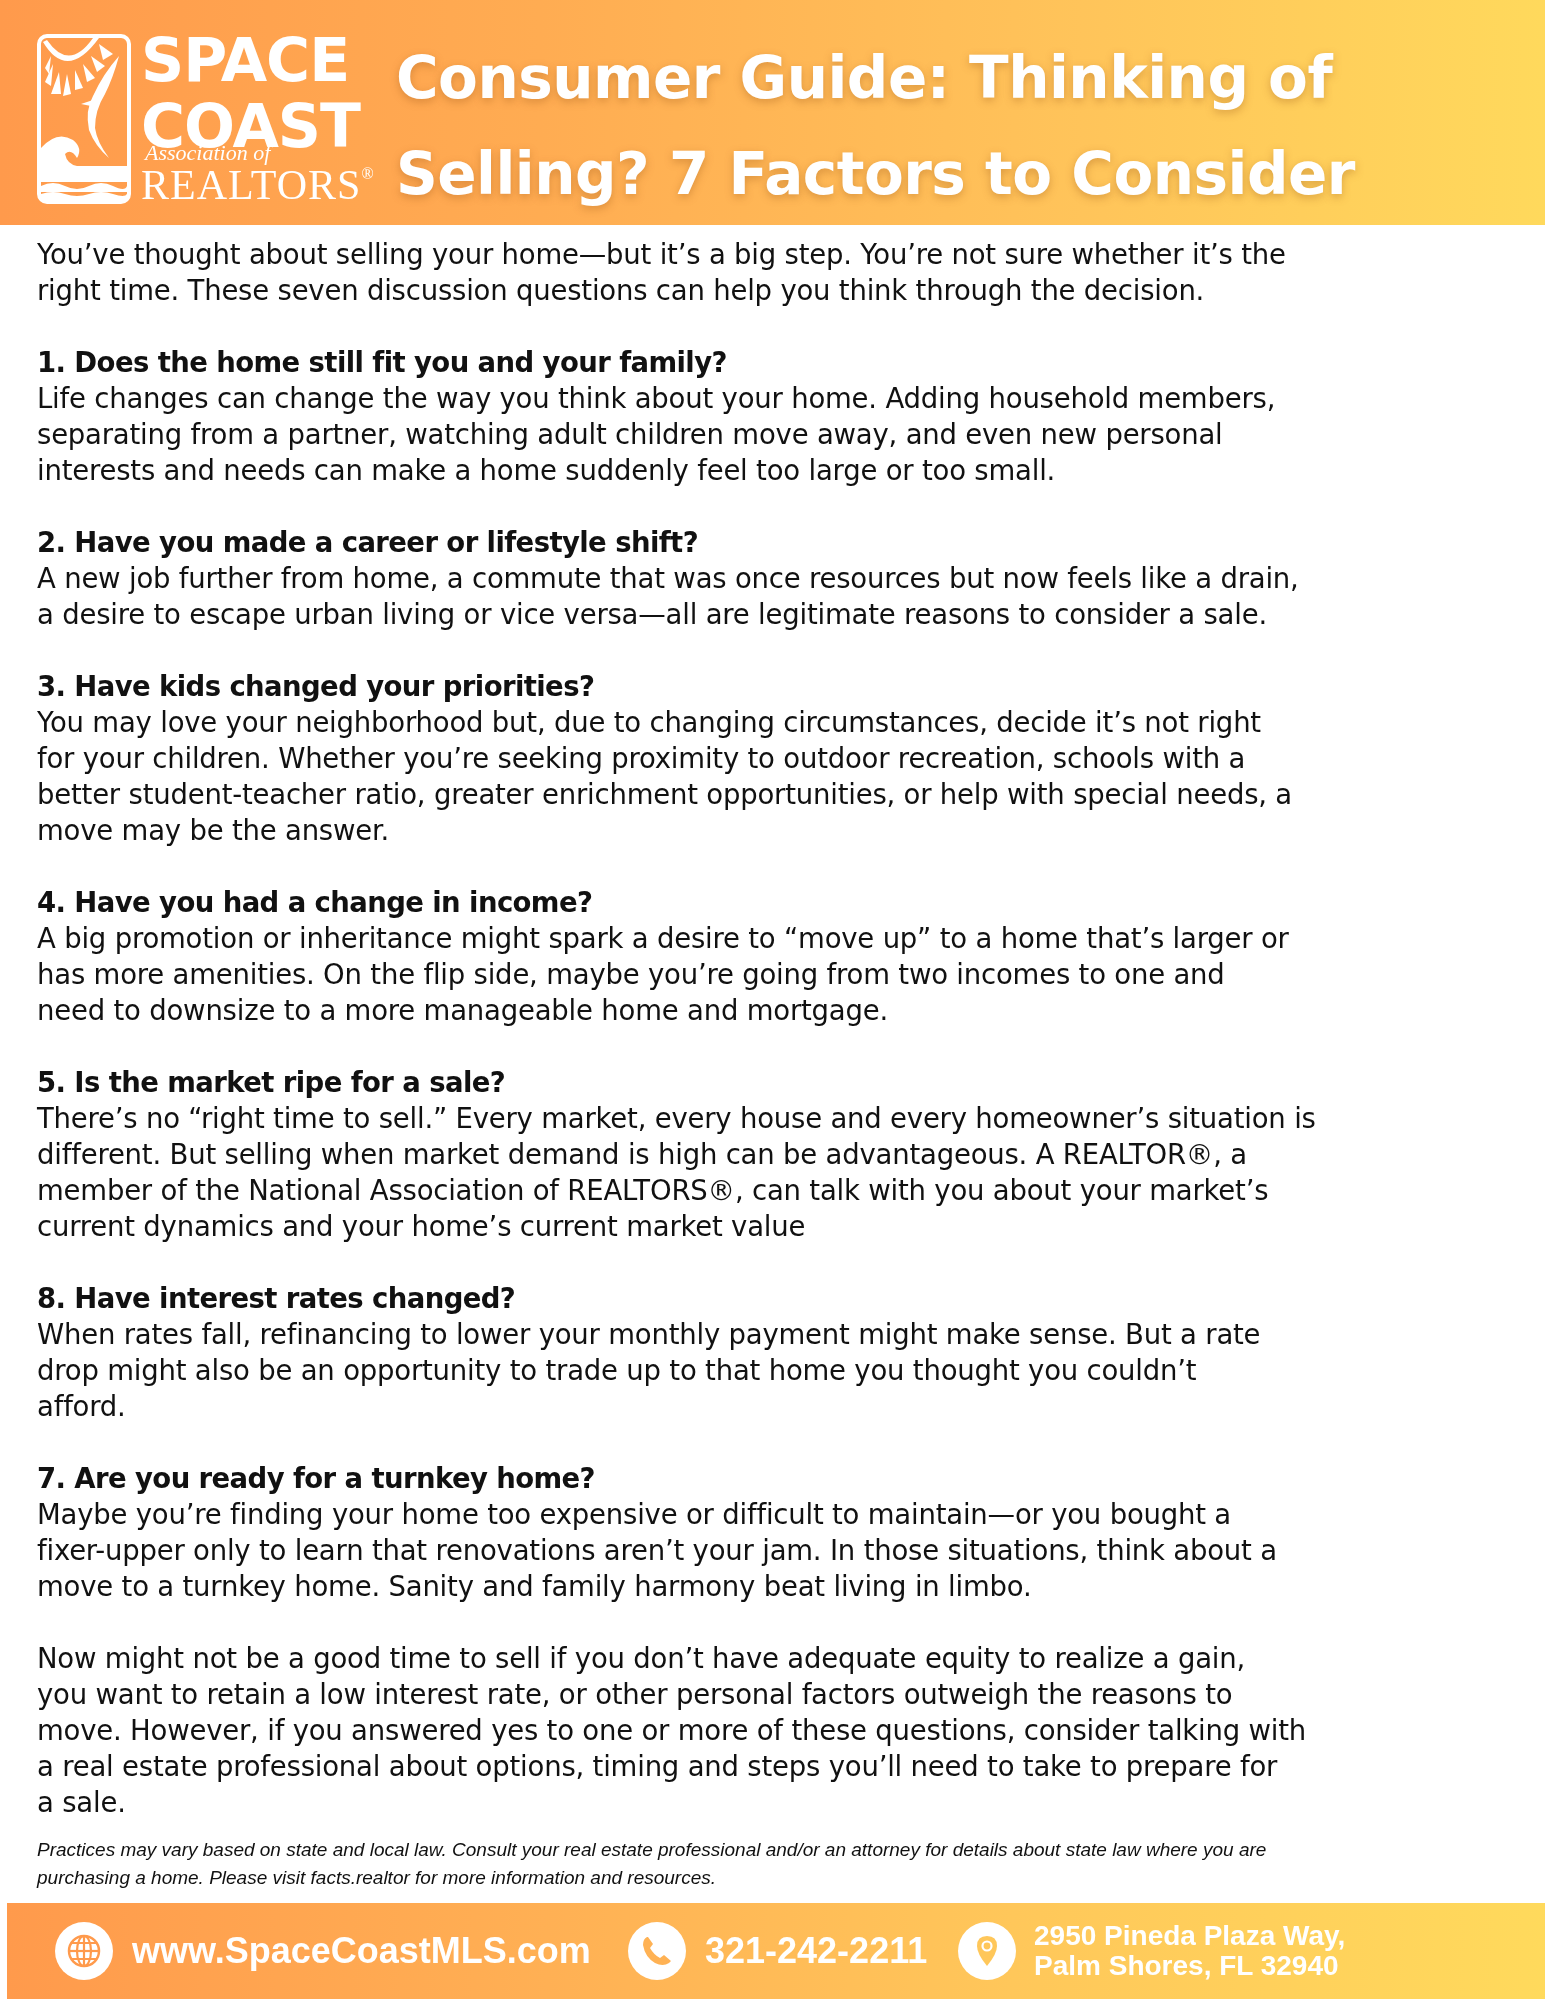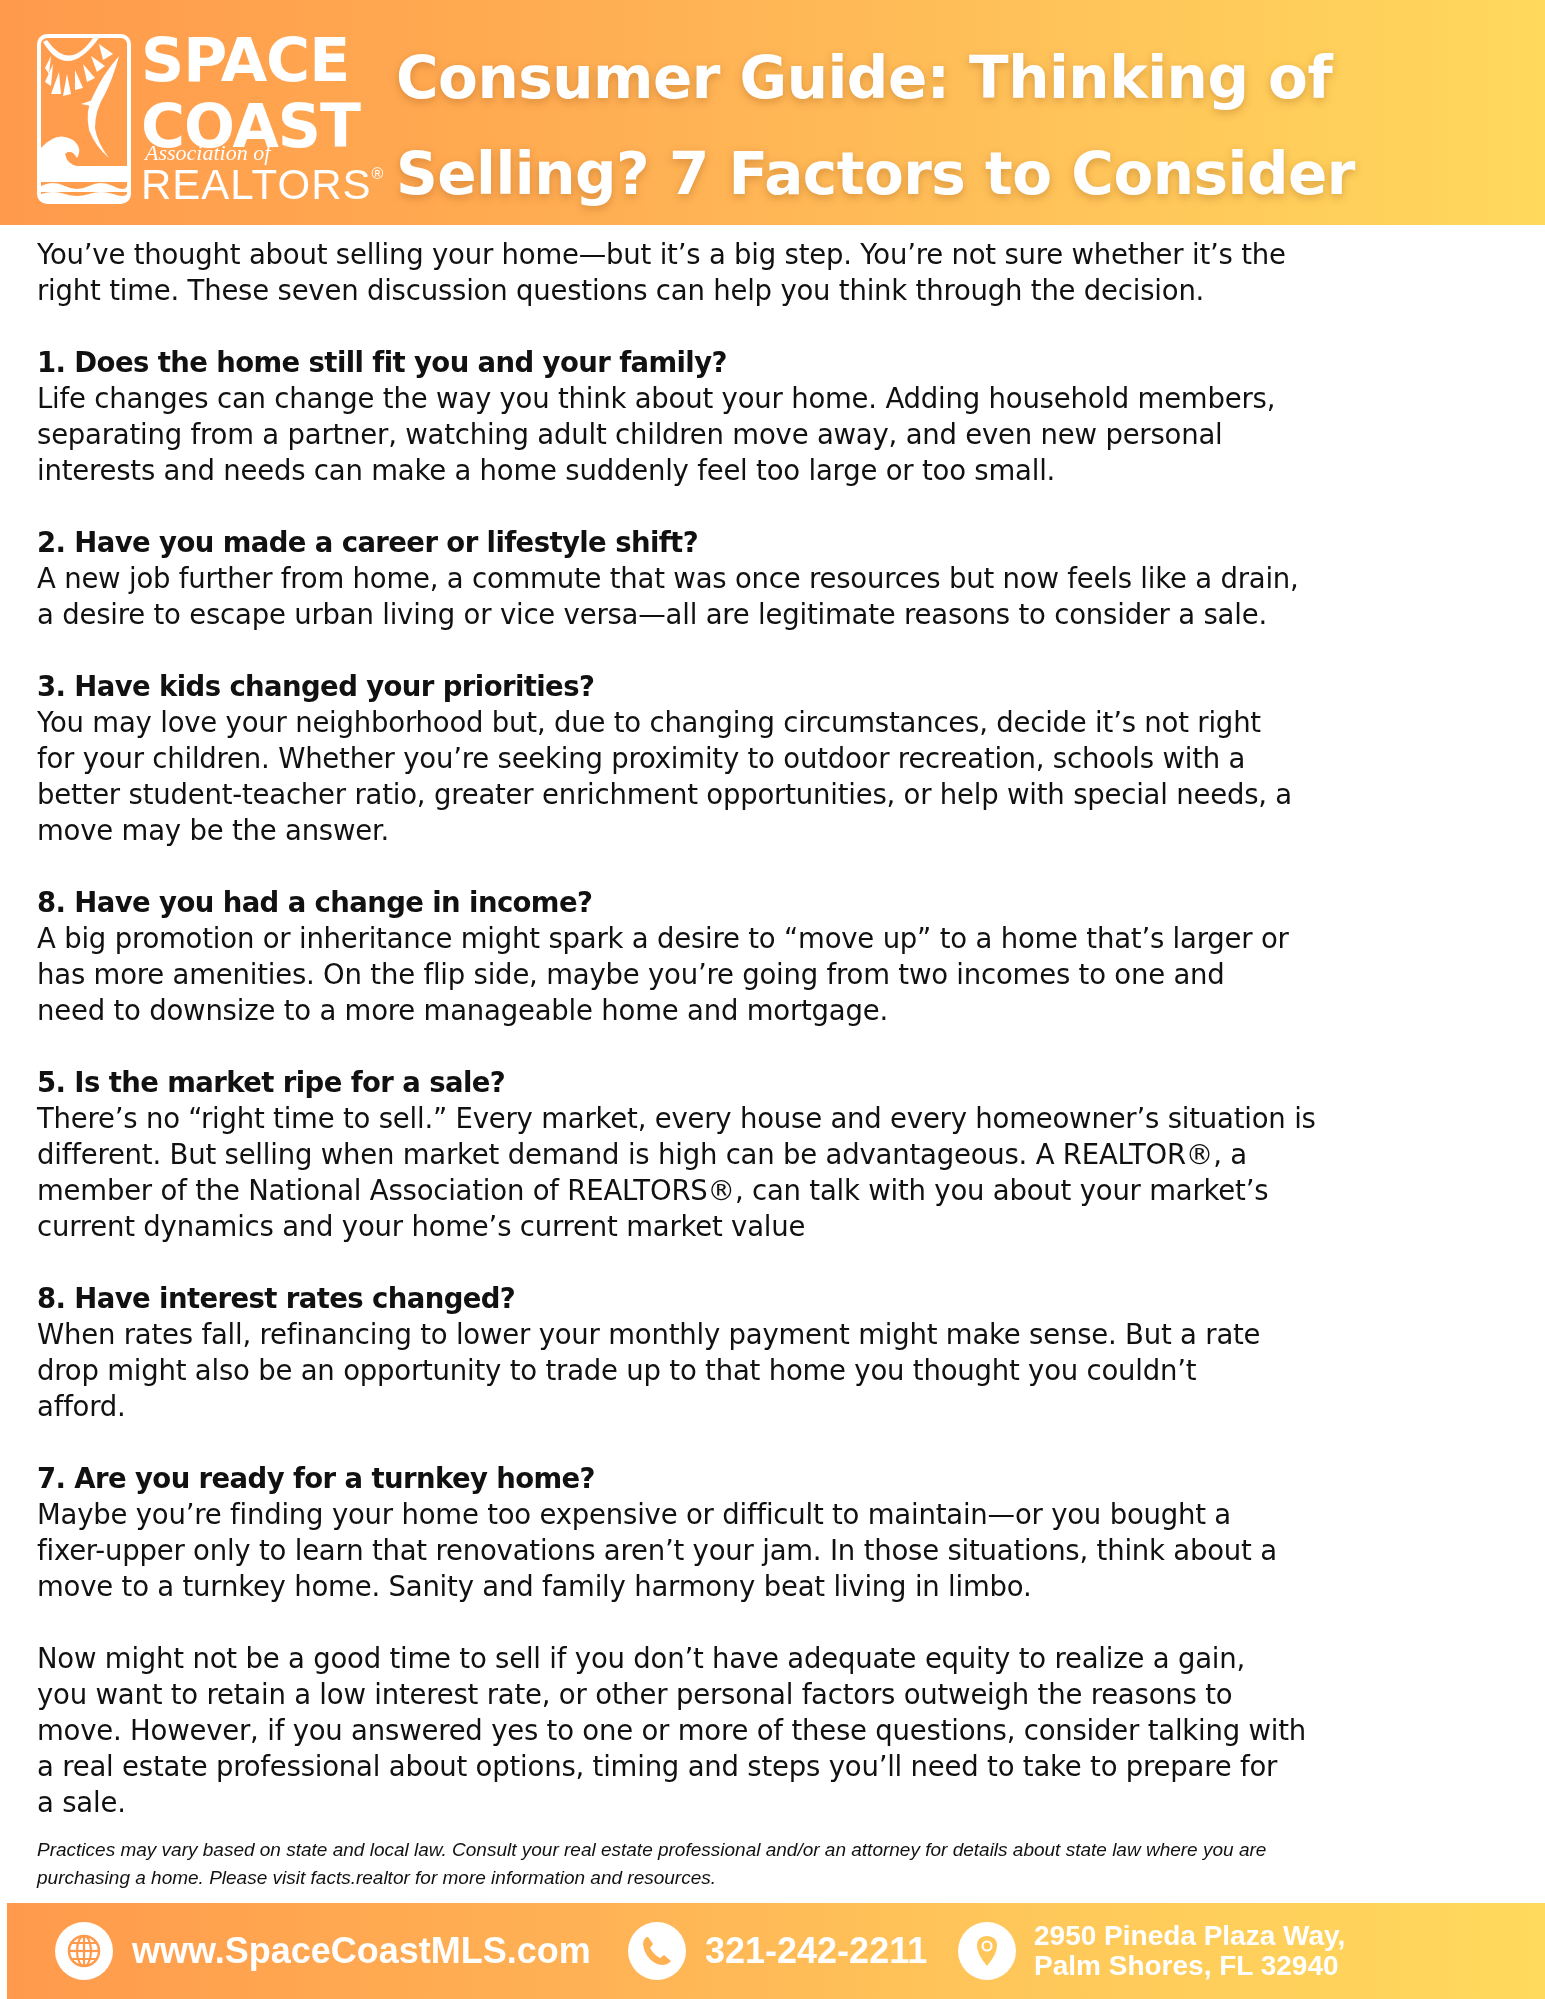--- a/index.html
+++ b/index.html
@@ -16,21 +16,21 @@
     position: absolute; left: 0; font-family: "DejaVu Sans", sans-serif; font-weight: bold;
     font-size: 60px; line-height: 56px; letter-spacing: -1px;
   }
   .logo-space { top: 2px; }
   .logo-coast { top: 68px; }
   .logo-assoc {
     position: absolute; left: 4px; top: 110px; font-family: Liberation Serif, serif; font-style: italic;
     font-size: 22px; line-height: 26px;
   }
   .logo-realtors {
-    position: absolute; left: 0; top: 134px; font-family: Liberation Sans, sans-serif;
+    position: absolute; left: 0; top: 134px; font-family: Liberation Serif, serif;
     font-size: 42px; line-height: 42px; letter-spacing: 1px;
   }
   .logo-realtors sup { font-size: 16px; vertical-align: top; line-height: 20px; }
 
   .title {
     position: absolute; left: 396px; top: 30px; width: 1120px; color: #ffffff;
     font-family: "DejaVu Sans", sans-serif; font-weight: bold; font-size: 58px; line-height: 96px;
     text-shadow: 0 3px 8px rgba(150, 80, 20, 0.35);
     letter-spacing: -0.5px;
   }
@@ -131,21 +131,21 @@
   <div>
     <div class="line heading">3. Have kids changed your priorities?</div>
     <div class="line body-line">You may love your neighborhood but, due to changing circumstances, decide it’s not right</div>
     <div class="line body-line">for your children. Whether you’re seeking proximity to outdoor recreation, schools with a</div>
     <div class="line body-line">better student-teacher ratio, greater enrichment opportunities, or help with special needs, a</div>
     <div class="line body-line">move may be the answer.</div>
   </div>
   <div class="gap"></div>
 
   <div>
-    <div class="line heading">8. Have you had a change in income?</div>
+    <div class="line heading">4. Have you had a change in income?</div>
     <div class="line body-line">A big promotion or inheritance might spark a desire to “move up” to a home that’s larger or</div>
     <div class="line body-line">has more amenities. On the flip side, maybe you’re going from two incomes to one and</div>
     <div class="line body-line">need to downsize to a more manageable home and mortgage.</div>
   </div>
   <div class="gap"></div>
 
   <div>
     <div class="line heading">5. Is the market ripe for a sale?</div>
     <div class="line body-line">There’s no “right time to sell.” Every market, every house and every homeowner’s situation is</div>
     <div class="line body-line">different. But selling when market demand is high can be advantageous. A REALTOR®, a</div>

